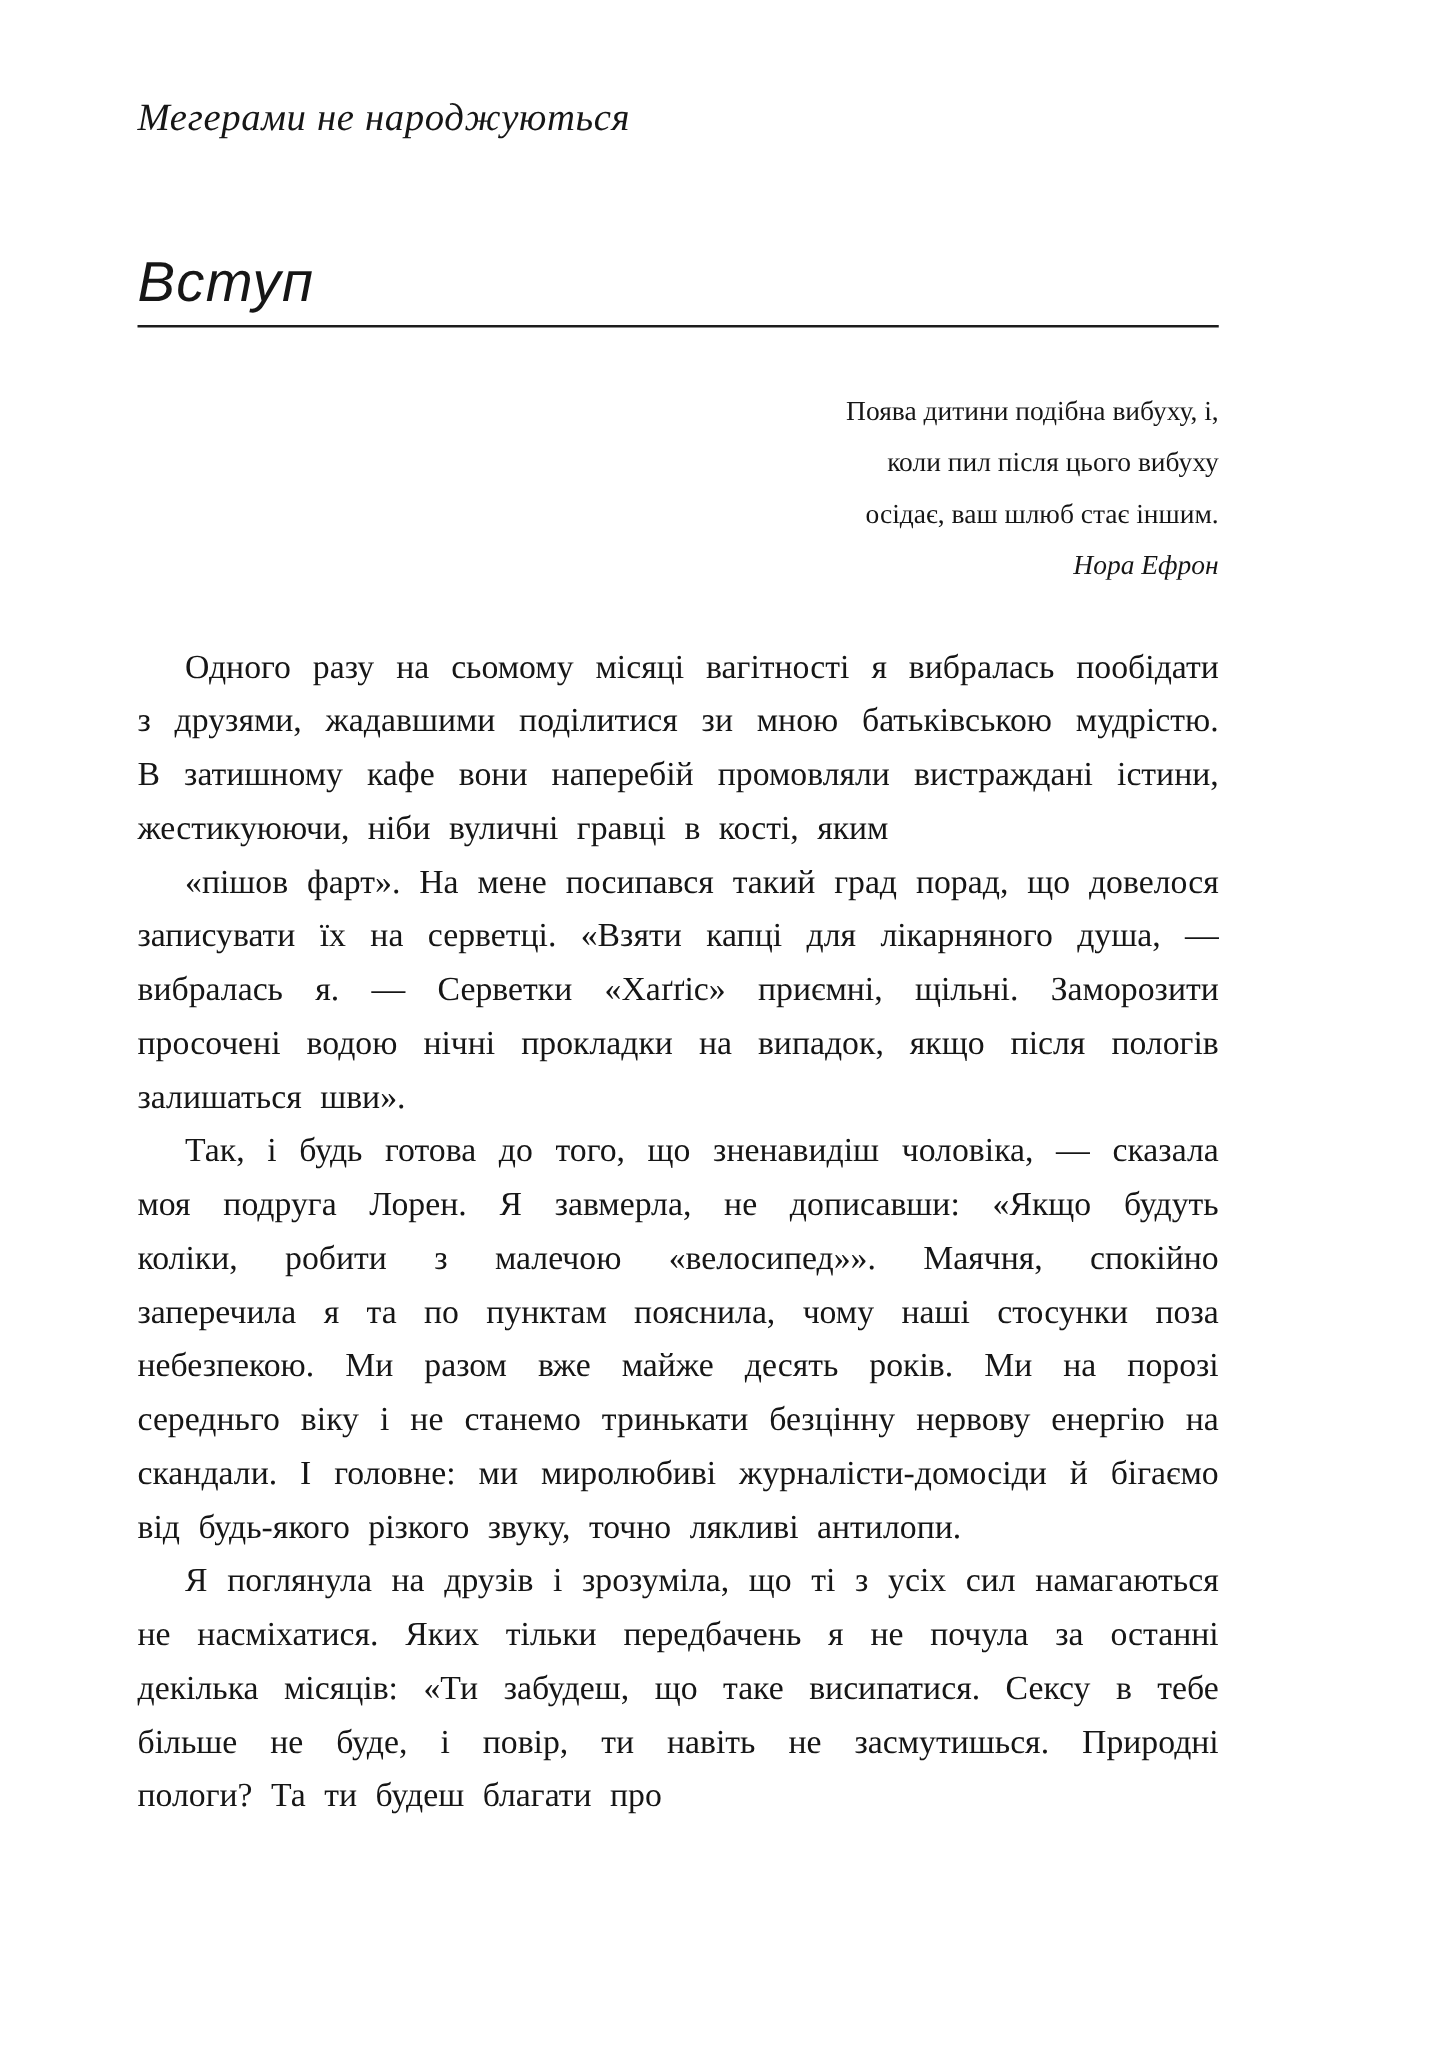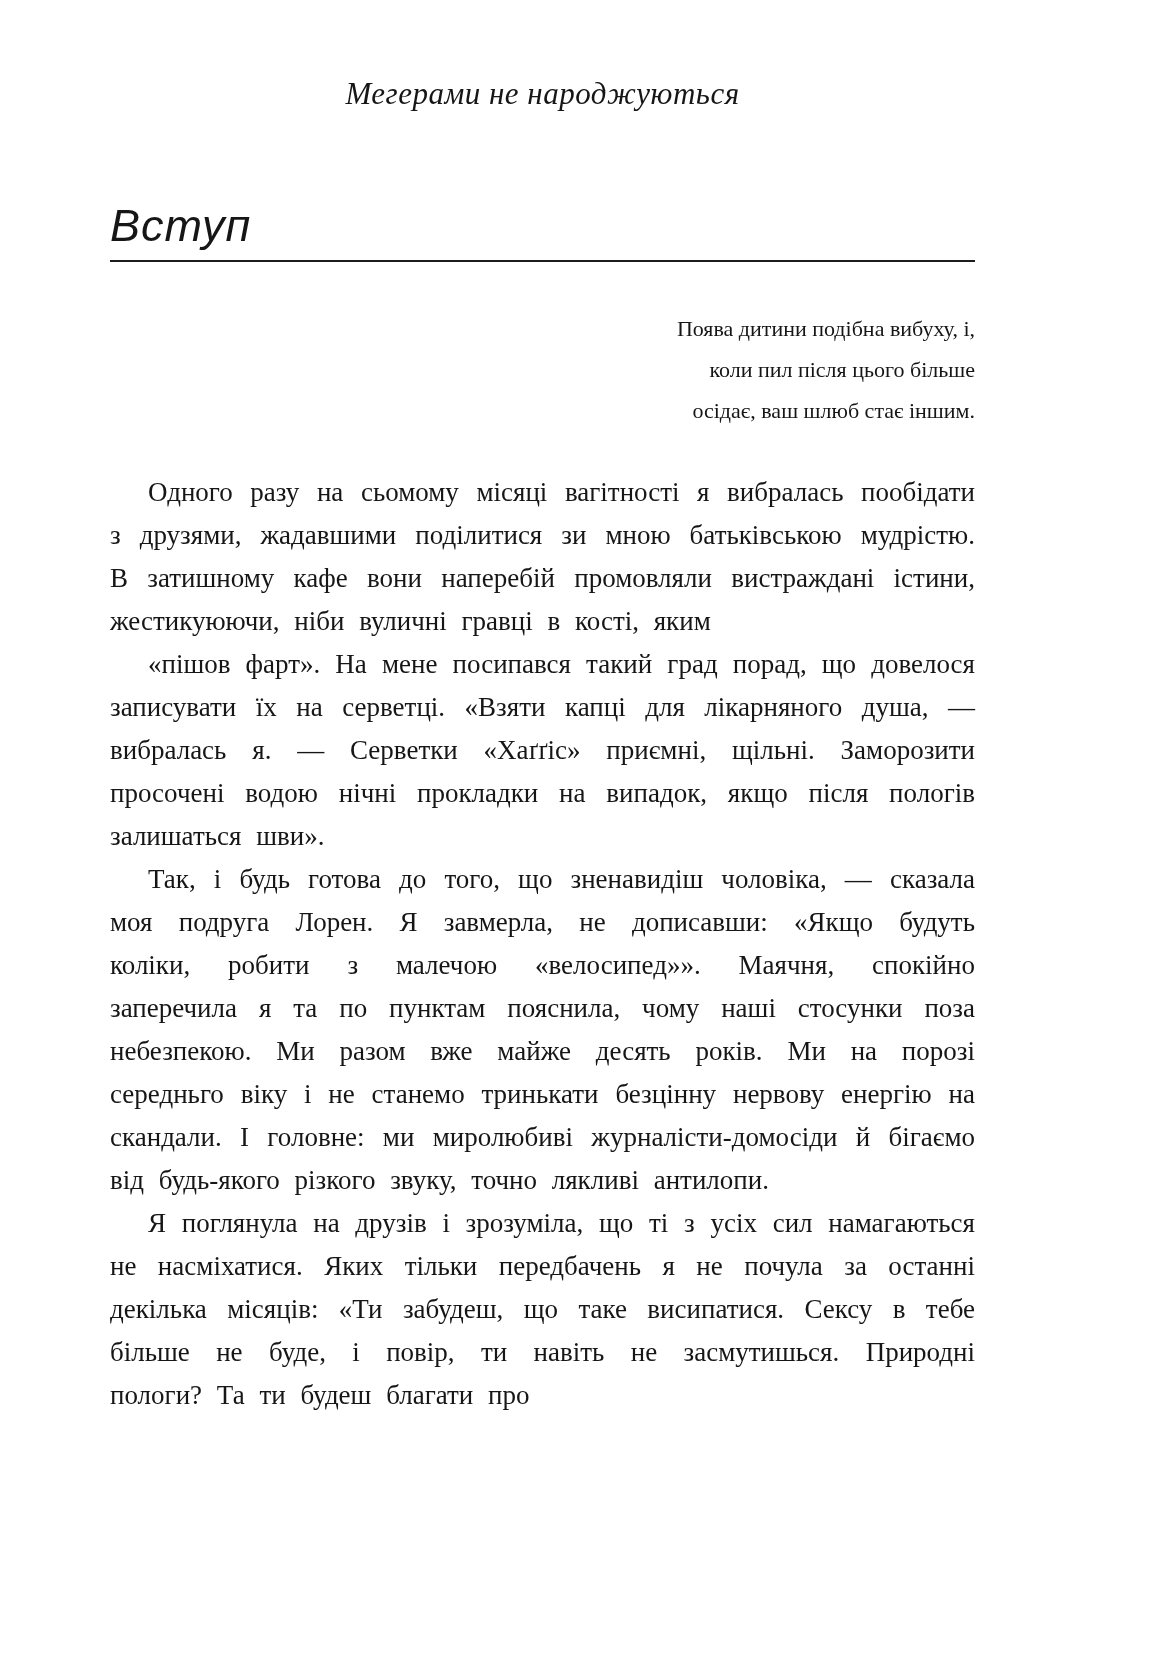--- a/index.html
+++ b/index.html
@@ -16,21 +16,21 @@
     box-sizing: border-box;
     padding: 76px 183px 0 110px;
     color: #161616;
     font-family: "Liberation Serif", serif;
     overflow: hidden;
   }
   .running-header {
     font-style: italic;
     font-size: 31px;
     line-height: 36px;
-    text-align: center;
+    text-align: left;
     letter-spacing: 0.5px;
   }
   .chapter-title {
     margin: 88px 0 0 0;
     font-family: Liberation Sans, sans-serif;
     font-style: italic;
     font-weight: normal;
     font-size: 45px;
     line-height: 52px;
     letter-spacing: 1px;
@@ -69,22 +69,23 @@
 <div class="page">
 
   <div class="running-header">Мегерами не народжуються</div>
 
   <h1 class="chapter-title">Вступ</h1>
 
   <hr class="title-rule">
 
   <div class="epigraph">
     <div class="epigraph-line">Поява дитини подібна вибуху, і,</div>
-    <div class="epigraph-line">коли пил після цього більше</div>
+    <div class="epigraph-line">коли пил після цього вибуху</div>
     <div class="epigraph-line">осідає, ваш шлюб стає іншим.</div>
+    <div class="epigraph-author">Нора Ефрон</div>
   </div>
 
   <div class="body-text">
     <p>Одного разу на сьомому місяці вагітності я вибралась пообідати з друзями, жадавшими поділитися зи мною батьківською мудрістю. В затишному кафе вони наперебій промовляли вистраждані істини, жестикуюючи, ніби вуличні гравці в кості, яким</p>
     <p>«пішов фарт». На мене посипався такий град порад, що довелося записувати їх на серветці. «Взяти капці для лікарняного душа, — вибралась я. — Серветки «Хаґґіс» приємні, щільні. Заморозити просочені водою нічні прокладки на випадок, якщо після пологів залишаться шви».</p>
     <p>Так, і будь готова до того, що зненавидіш чоловіка, — сказала моя подруга Лорен. Я завмерла, не дописавши: «Якщо будуть коліки, робити з малечою «велосипед»». Маячня, спокійно заперечила я та по пунктам пояснила, чому наші стосунки поза небезпекою. Ми разом вже майже десять років. Ми на порозі середньго віку і не станемо тринькати безцінну нервову енергію на скандали. І головне: ми миролюбиві журналісти-домосіди й бігаємо від будь-якого різкого звуку, точно лякливі антилопи.</p>
     <p>Я поглянула на друзів і зрозуміла, що ті з усіх сил намагаються не насміхатися. Яких тільки передбачень я не почула за останні декілька місяців: «Ти забудеш, що таке висипатися. Сексу в тебе більше не буде, і повір, ти навіть не засмутишься. Природні пологи? Та ти будеш благати про</p>
   </div>
 
 </div>

